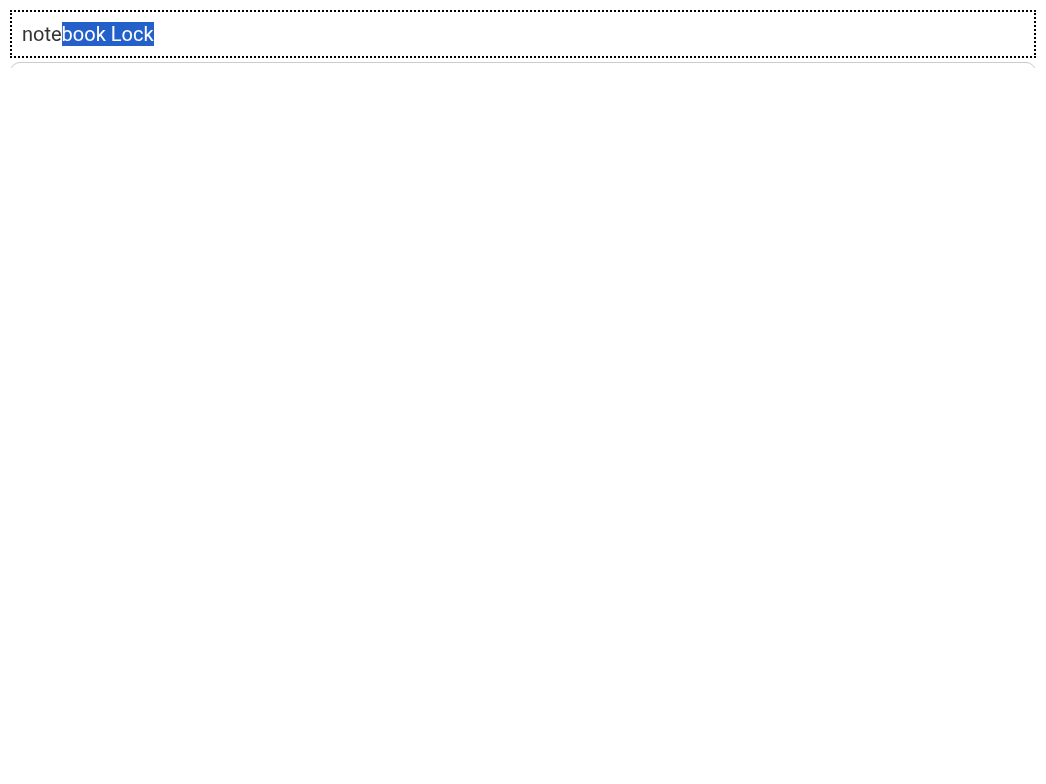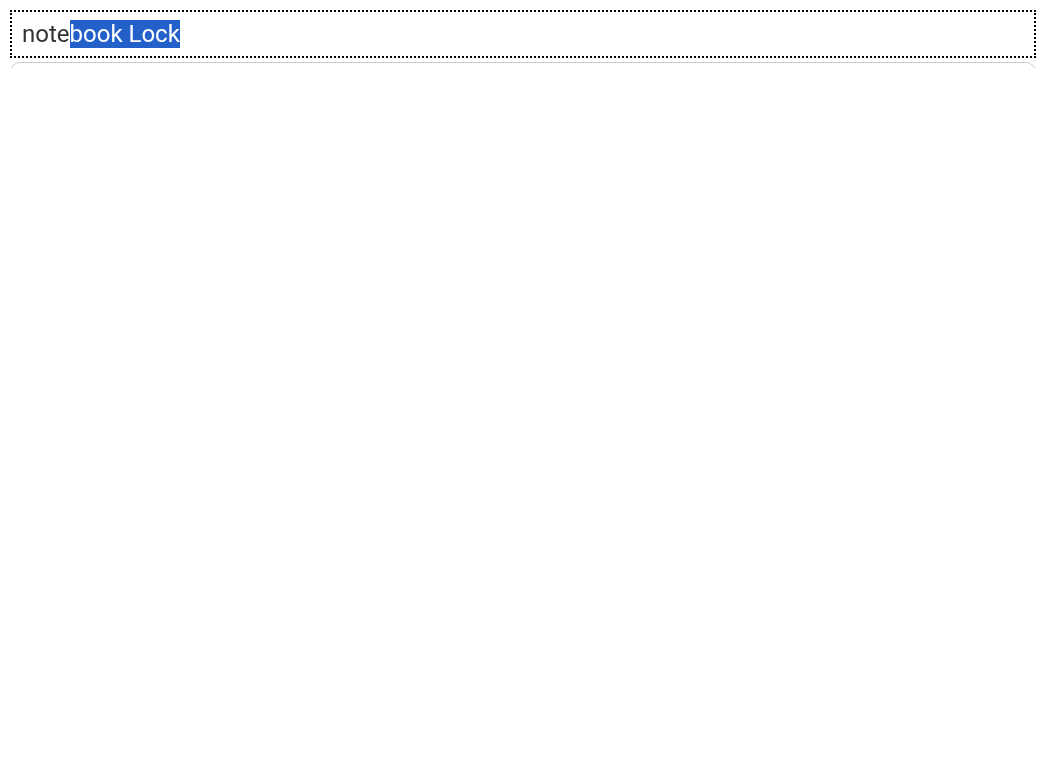--- a/index.html
+++ b/index.html
@@ -12,21 +12,21 @@
       background: #fff;
       padding: 10px;
       width: 1046px;
     }
     .search-container {
       position: relative;
     }
     .search-input-wrapper {
       border: 2px dotted #000;
       padding: 6px 10px;
-      font-size: 24px;
+      font-size: 20px;
       display: flex;
       align-items: center;
       height: 48px;
     }
     .search-input-text {
       display: inline;
       white-space: pre;
     }
     .typed-text {
       color: #333;

